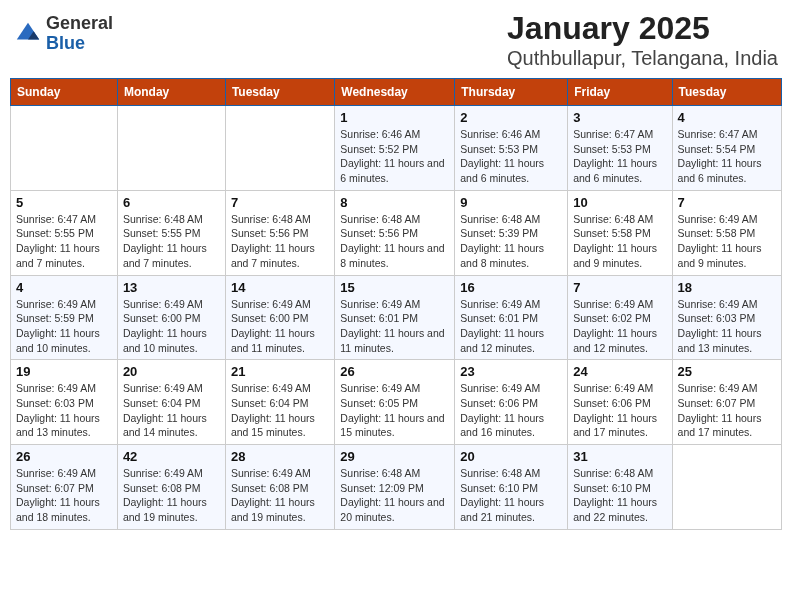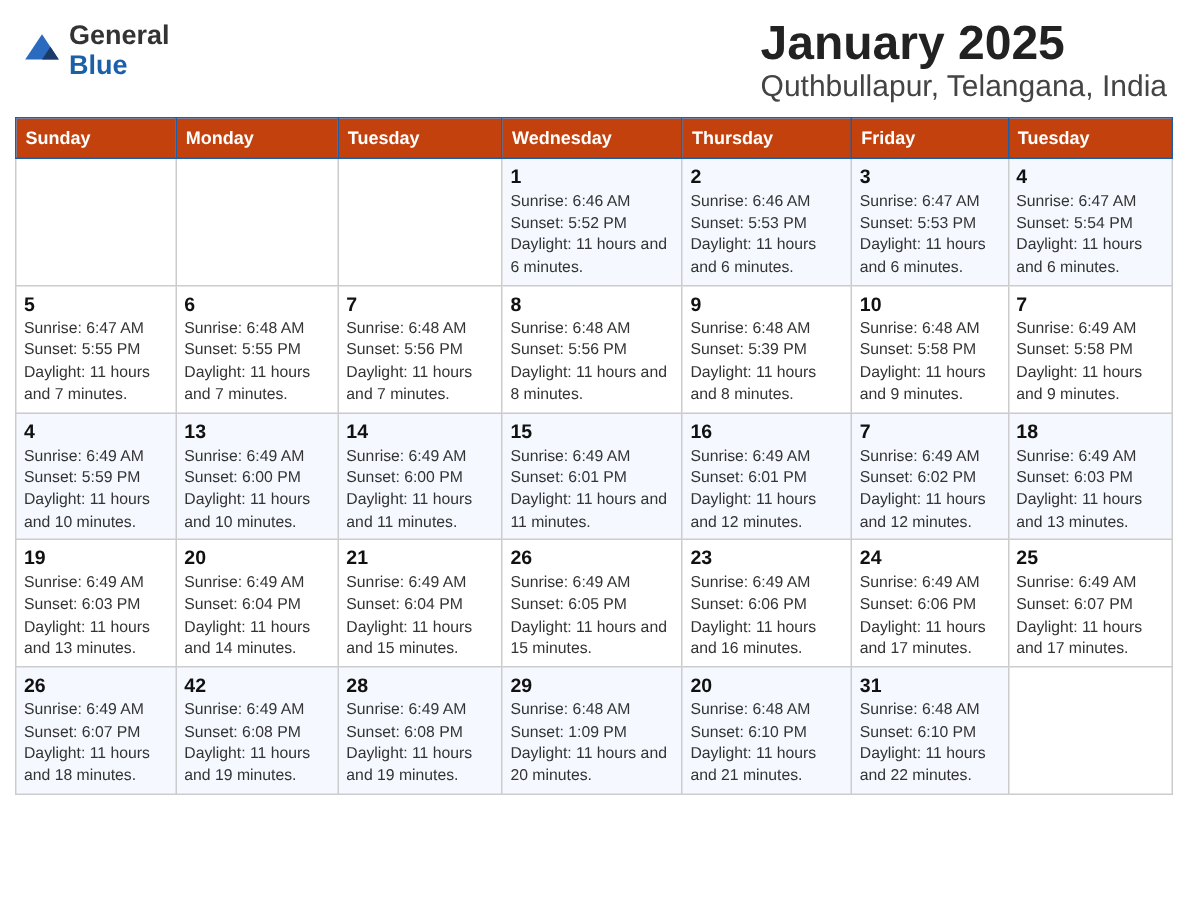--- a/index.html
+++ b/index.html
@@ -244,21 +244,21 @@
         <td>
           <div class="day-num">42</div>
           <div class="day-info"><span>Sunrise: 6:49 AM</span><br><span>Sunset: 6:08 PM</span><br><span></span><span>Daylight: 11 hours and 19 minutes.</span></div>
         </td>
         <td>
           <div class="day-num">28</div>
           <div class="day-info"><span>Sunrise: 6:49 AM</span><br><span>Sunset: 6:08 PM</span><br><span></span><span>Daylight: 11 hours and 19 minutes.</span></div>
         </td>
         <td>
           <div class="day-num">29</div>
-          <div class="day-info"><span>Sunrise: 6:48 AM</span><br><span>Sunset: 1:09 PM</span><br><span></span><span>Daylight: 11 hours and 20 minutes.</span></div>
+          <div class="day-info"><span>Sunrise: 6:48 AM</span><br><span>Sunset: 12:09 PM</span><br><span></span><span>Daylight: 11 hours and 20 minutes.</span></div>
         </td>
         <td>
           <div class="day-num">20</div>
           <div class="day-info"><span>Sunrise: 6:48 AM</span><br><span>Sunset: 6:10 PM</span><br><span></span><span>Daylight: 11 hours and 21 minutes.</span></div>
         </td>
         <td>
           <div class="day-num">31</div>
           <div class="day-info"><span>Sunrise: 6:48 AM</span><br><span>Sunset: 6:10 PM</span><br><span></span><span>Daylight: 11 hours and 22 minutes.</span></div>
         </td>
         <td class="empty-cell"></td>

